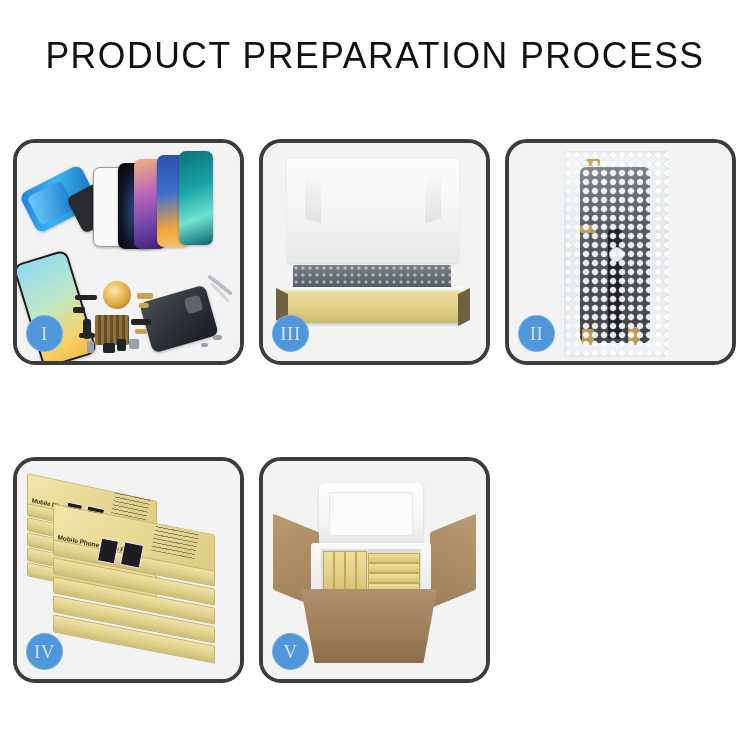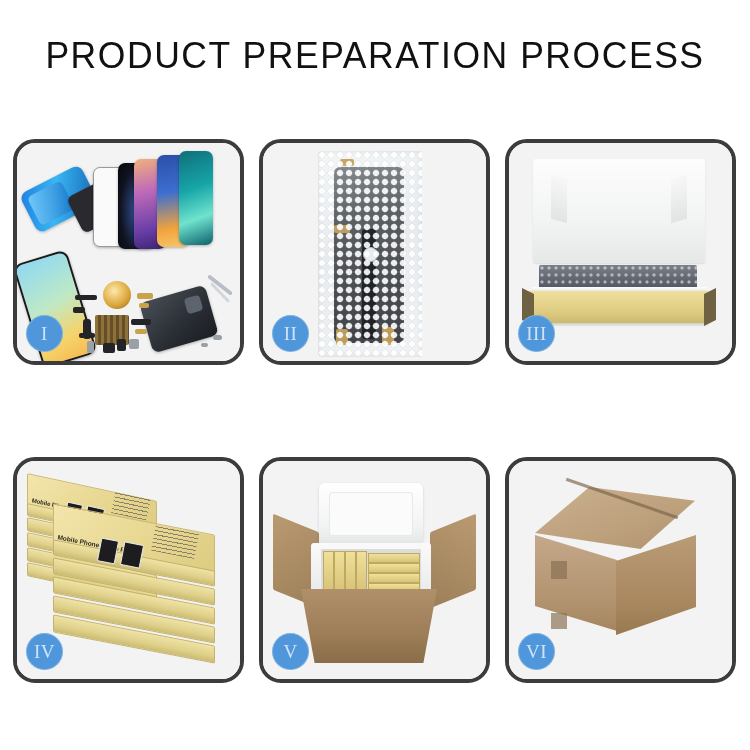--- a/index.html
+++ b/index.html
@@ -392,45 +392,45 @@
           <div class="tweezer2"></div>
           <div class="bit silver" style="left:196px;top:192px;width:9px;height:5px;border-radius:3px;"></div>
           <div class="bit silver" style="left:184px;top:200px;width:7px;height:4px;border-radius:3px;"></div>
         </div>
       </div>
       <div class="badge">I</div>
     </div>
 
     <div class="panel">
       <div class="panel-inner">
+        <div class="b3-lid">
+          <div class="b3-lid-flapL"></div>
+          <div class="b3-lid-flapR"></div>
+        </div>
+        <div class="b3-foam"></div>
+        <div class="b3-rim"></div>
+        <div class="b3-front"></div>
+      </div>
+      <div class="badge">III</div>
+    </div>
+
+    <div class="panel">
+      <div class="panel-inner">
         <div class="bw-bag">
           <div class="bw-panel"></div>
           <div class="bw-flex"></div>
           <div class="bw-dot"></div>
           <div class="bw-conn" style="left:22px;top:8px;width:14px;height:7px;"></div>
           <div class="bw-conn" style="left:16px;top:74px;width:16px;height:8px;"></div>
           <div class="bw-conn" style="left:18px;top:178px;width:12px;height:16px;"></div>
           <div class="bw-conn" style="left:64px;top:176px;width:12px;height:18px;"></div>
           <div class="bw-bubbles"></div>
         </div>
       </div>
       <div class="badge">II</div>
-    </div>
-
-    <div class="panel">
-      <div class="panel-inner">
-        <div class="b3-lid">
-          <div class="b3-lid-flapL"></div>
-          <div class="b3-lid-flapR"></div>
-        </div>
-        <div class="b3-foam"></div>
-        <div class="b3-rim"></div>
-        <div class="b3-front"></div>
-      </div>
-      <div class="badge">III</div>
     </div>
 
     <div class="panel">
       <div class="panel-inner">
 
         <div class="st st-top" style="left:10px;top:26px;width:128px;height:34px;transform:skewY(12deg);"></div>
         <div class="st st-side" style="left:10px;top:56px;width:128px;height:11px;transform:skewY(12deg);"></div>
         <div class="st st-side" style="left:10px;top:70px;width:128px;height:12px;transform:skewY(12deg);"></div>
         <div class="st st-side" style="left:10px;top:85px;width:128px;height:12px;transform:skewY(12deg);"></div>
         <div class="st st-side" style="left:10px;top:100px;width:128px;height:12px;transform:skewY(12deg);"></div>
@@ -468,26 +468,15 @@
           <div class="c5-bar" style="left:47px;top:4px;width:50px;height:8px;"></div>
           <div class="c5-bar" style="left:47px;top:14px;width:50px;height:8px;"></div>
           <div class="c5-bar" style="left:47px;top:24px;width:50px;height:8px;"></div>
           <div class="c5-bar" style="left:47px;top:34px;width:50px;height:7px;"></div>
         </div>
         <div class="c5-body"></div>
       </div>
       <div class="badge">V</div>
     </div>
 
-    <div class="panel">
-      <div class="panel-inner">
-        <div class="c6-top"></div>
-        <div class="c6-left"></div>
-        <div class="c6-right"></div>
-        <div class="c6-seam"></div>
-        <div class="c6-tapeA"></div>
-        <div class="c6-tapeB"></div>
-      </div>
-      <div class="badge">VI</div>
-    </div>
 
   </div>
 </div>
 
 </body></html>

